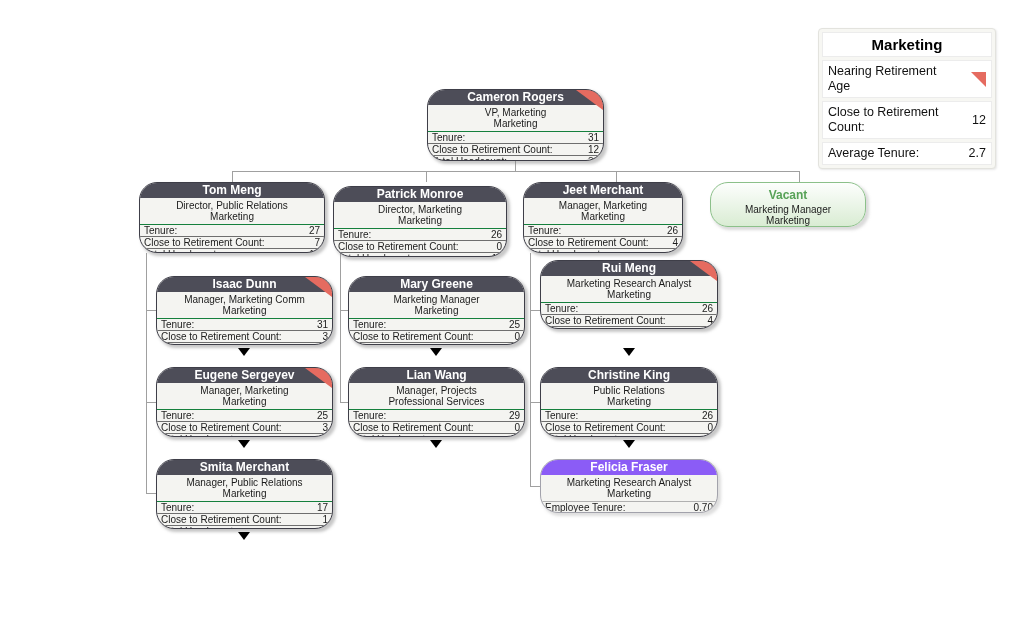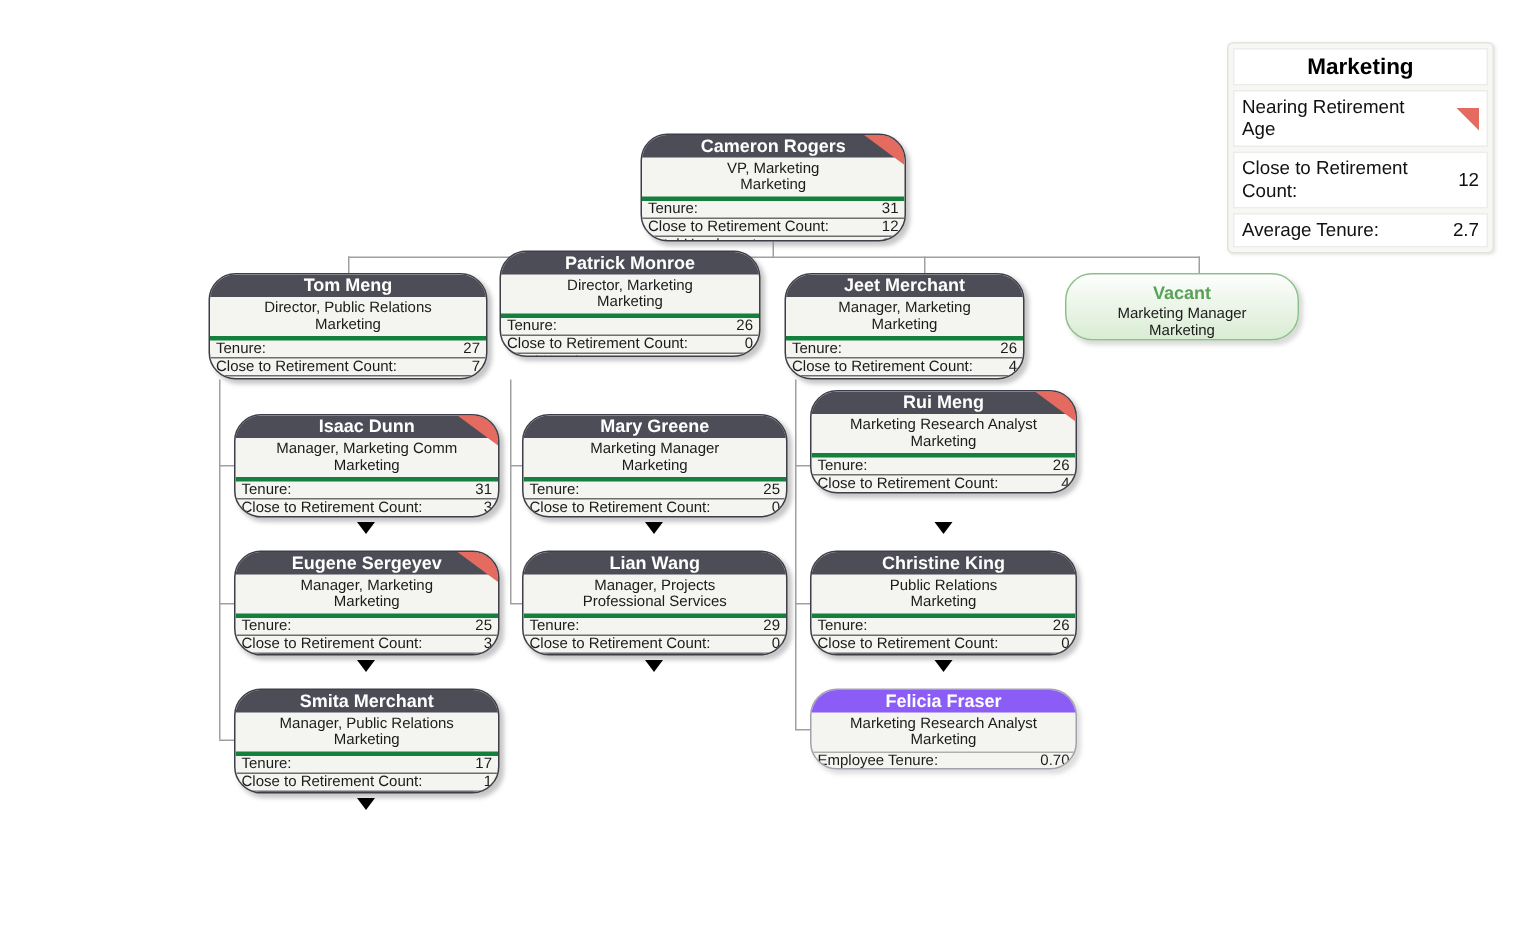--- a/index.html
+++ b/index.html
@@ -33,21 +33,21 @@
   }
   .corner-flag {
     position:absolute; top:0; right:0;
     width:0; height:0;
     border-top:20px solid #e56b60;
     border-left:27px solid transparent;
     z-index:2;
   }
   .node-title { text-align:center; line-height:11px; padding-top:2px; }
   .node-dept  { text-align:center; line-height:11px; }
-  .node-rows  { border-top:3px solid #15803d; margin-top:2px; }
+  .node-rows  { border-top:1px solid #15803d; margin-top:2px; }
   .nrow { display:flex; justify-content:space-between; line-height:11px; padding:0 4px; }
   .nrow + .nrow { border-top:1px solid #6e6e6e; }
   .rvalue { text-align:right; }
 
   
   .node.vacant {
     border:1.5px solid #8cc08a;
     background:linear-gradient(#fdfefd, #d9ecd3);
     box-shadow:2.5px 2.5px 3px rgba(150,150,150,0.35);
   }
@@ -151,21 +151,21 @@
           <span class="rlabel">Close to Retirement Count:</span>
           <span class="rvalue">7</span>
         </div>
       <div class="nrow">
           <span class="rlabel">Total Headcount:</span>
           <span class="rvalue">14</span>
         </div>
     </div>
   </div>
 
-  <div class="node" style="left:333px;top:167px;width:174px;height:71px;">
+  <div class="node" style="left:333px;top:186px;width:174px;height:71px;">
     <div class="node-header"><span>Patrick Monroe</span></div>
     <div class="node-title">Director, Marketing</div>
     <div class="node-dept">Marketing</div>
     <div class="node-rows">
       <div class="nrow">
           <span class="rlabel">Tenure:</span>
           <span class="rvalue">26</span>
         </div>
       <div class="nrow">
           <span class="rlabel">Close to Retirement Count:</span>

